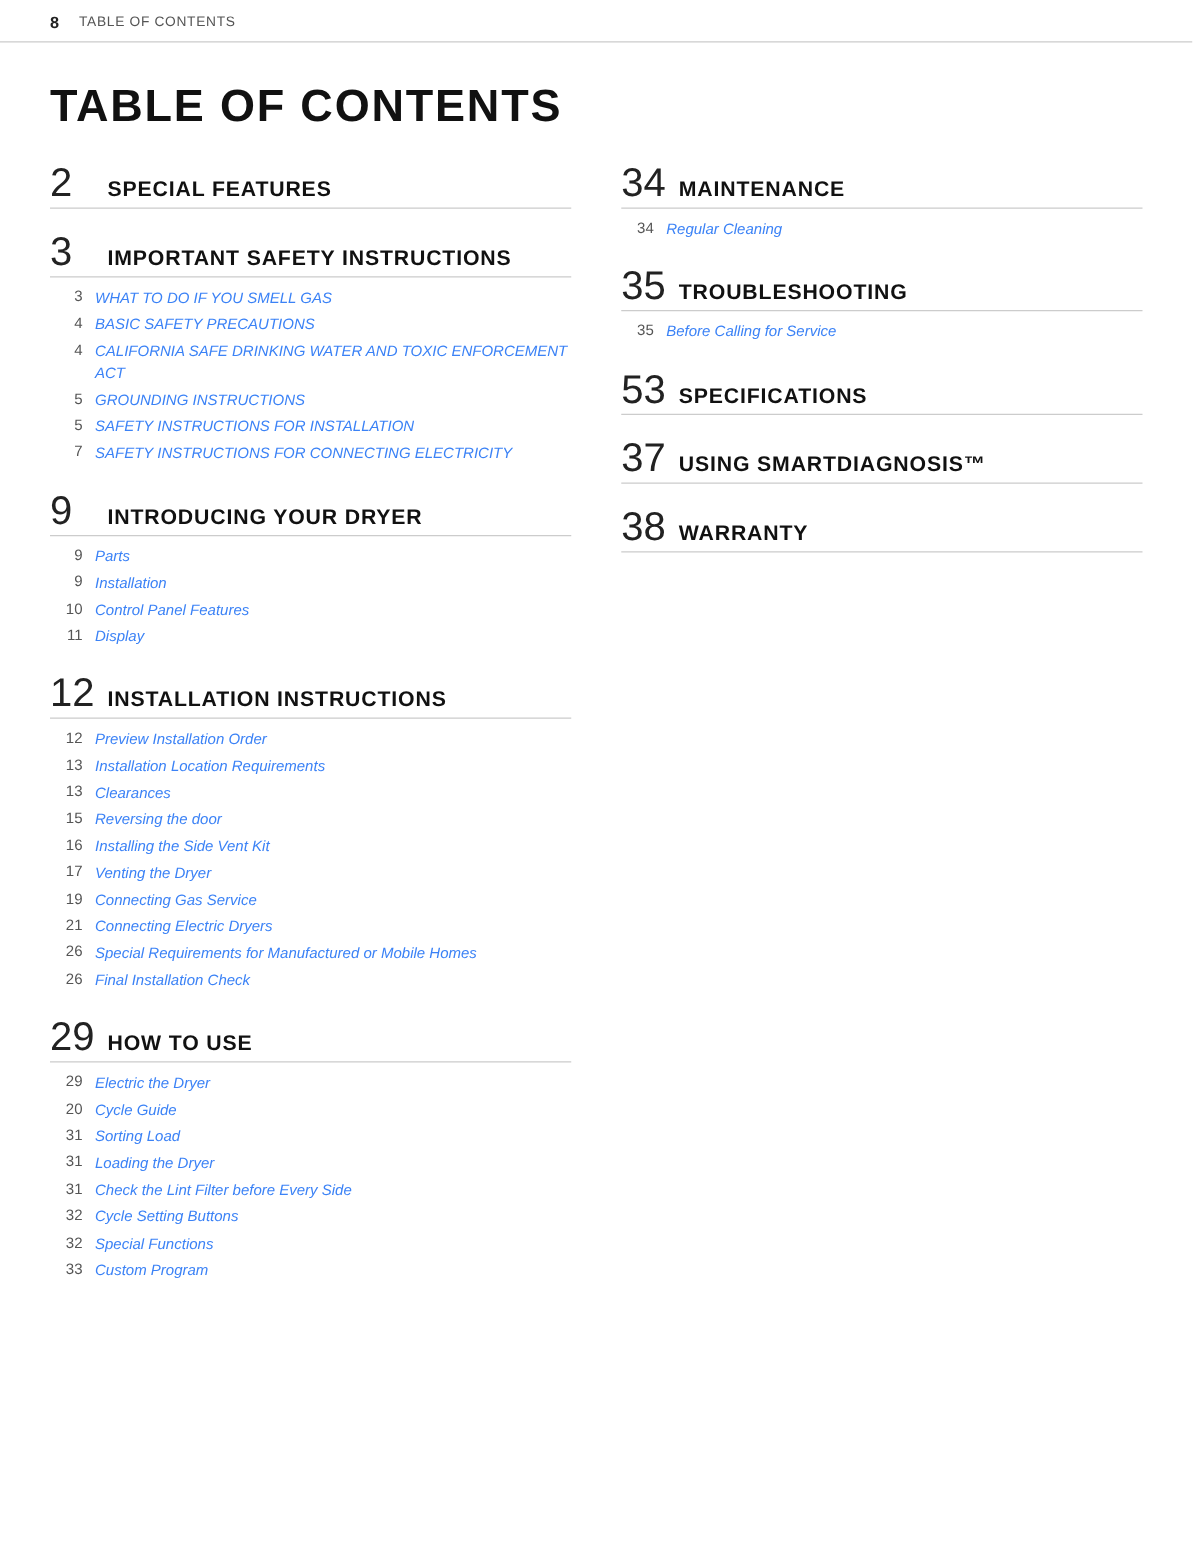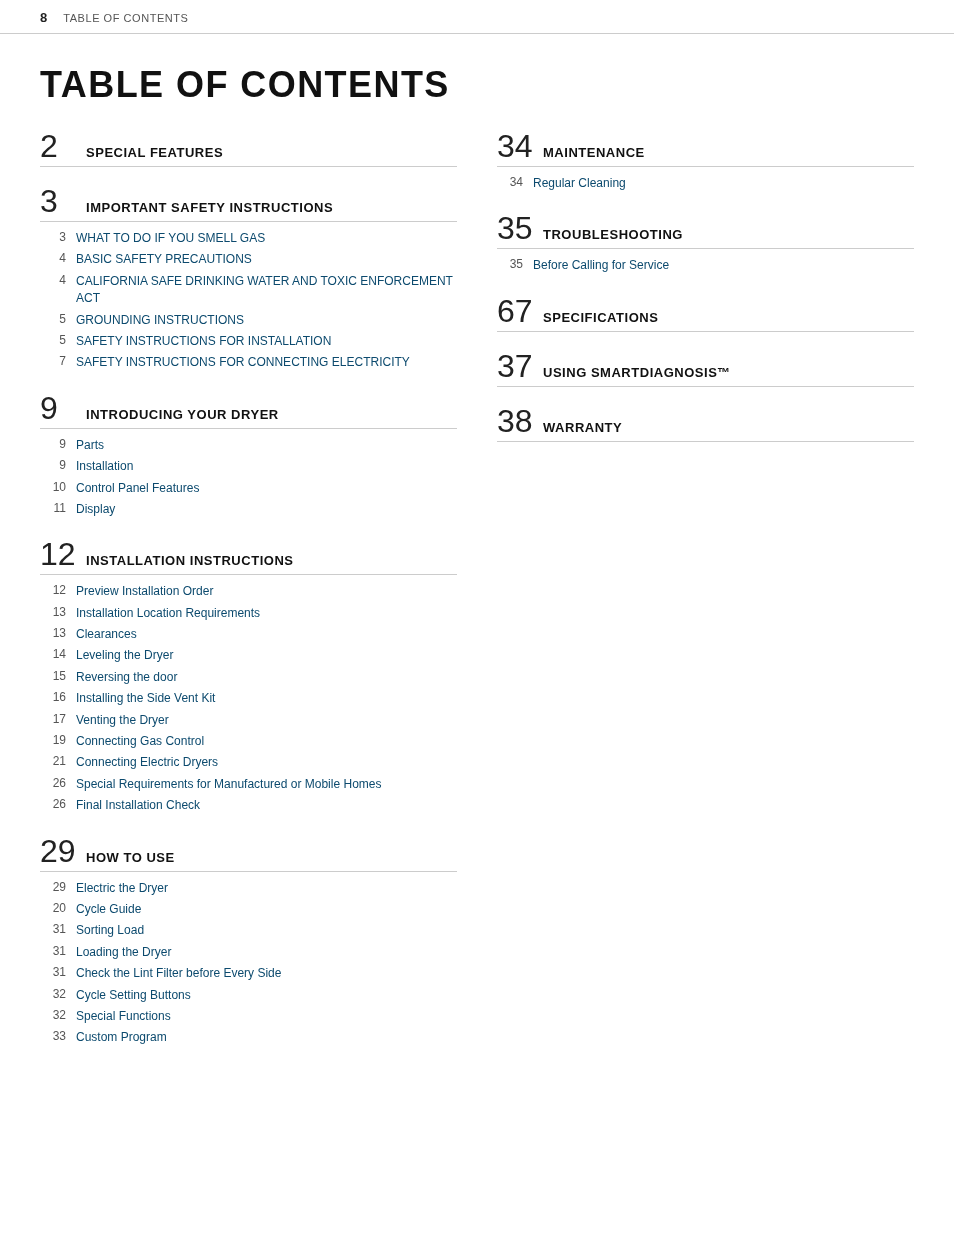--- a/index.html
+++ b/index.html
@@ -70,21 +70,21 @@
 
     .section-num {
       font-size: 32px;
       font-weight: 300;
       color: #222;
       min-width: 36px;
       line-height: 1;
     }
 
     .section-title {
-      font-size: 13px;
+      font-size: 17px;
       font-weight: 700;
       text-transform: uppercase;
       letter-spacing: 0.04em;
       color: #111;
     }
 
     .toc-item {
       display: flex;
       gap: 10px;
       padding: 2px 0 2px 4px;
@@ -94,22 +94,23 @@
     .item-num {
       font-size: 12px;
       color: #555;
       min-width: 22px;
       text-align: right;
       flex-shrink: 0;
     }
 
     .item-label {
       font-size: 12px;
-      color: #0c4a6e;
+      color: #3b82f6;
       line-height: 1.45;
+      font-style: italic;
     }
   </style>
 </head>
 <body>
 
 <div class="page-header">
   <span class="page-num">8</span>
   <span class="page-label">TABLE OF CONTENTS</span>
 </div>
 
@@ -186,38 +187,34 @@
         </div>
         <div class="toc-item">
           <span class="item-num">13</span>
           <span class="item-label">Installation Location Requirements</span>
         </div>
         <div class="toc-item">
           <span class="item-num">13</span>
           <span class="item-label">Clearances</span>
         </div>
         <div class="toc-item">
-          <span class="item-num">14</span>
-          <span class="item-label">Leveling the Dryer</span>
-        </div>
-        <div class="toc-item">
           <span class="item-num">15</span>
           <span class="item-label">Reversing the door</span>
         </div>
         <div class="toc-item">
           <span class="item-num">16</span>
           <span class="item-label">Installing the Side Vent Kit</span>
         </div>
         <div class="toc-item">
           <span class="item-num">17</span>
           <span class="item-label">Venting the Dryer</span>
         </div>
         <div class="toc-item">
           <span class="item-num">19</span>
-          <span class="item-label">Connecting Gas Control</span>
+          <span class="item-label">Connecting Gas Service</span>
         </div>
         <div class="toc-item">
           <span class="item-num">21</span>
           <span class="item-label">Connecting Electric Dryers</span>
         </div>
         <div class="toc-item">
           <span class="item-num">26</span>
           <span class="item-label">Special Requirements for Manufactured or Mobile Homes</span>
         </div>
         <div class="toc-item">
@@ -280,21 +277,21 @@
           <span class="section-num">35</span>
           <span class="section-title">TROUBLESHOOTING</span>
         </div>
         <div class="toc-item">
           <span class="item-num">35</span>
           <span class="item-label">Before Calling for Service</span>
         </div>
       </div>
       <div class="toc-section">
         <div class="toc-section-header">
-          <span class="section-num">67</span>
+          <span class="section-num">53</span>
           <span class="section-title">SPECIFICATIONS</span>
         </div>
       </div>
       <div class="toc-section">
         <div class="toc-section-header">
           <span class="section-num">37</span>
           <span class="section-title">USING SMARTDIAGNOSIS™</span>
         </div>
       </div>
       <div class="toc-section">

